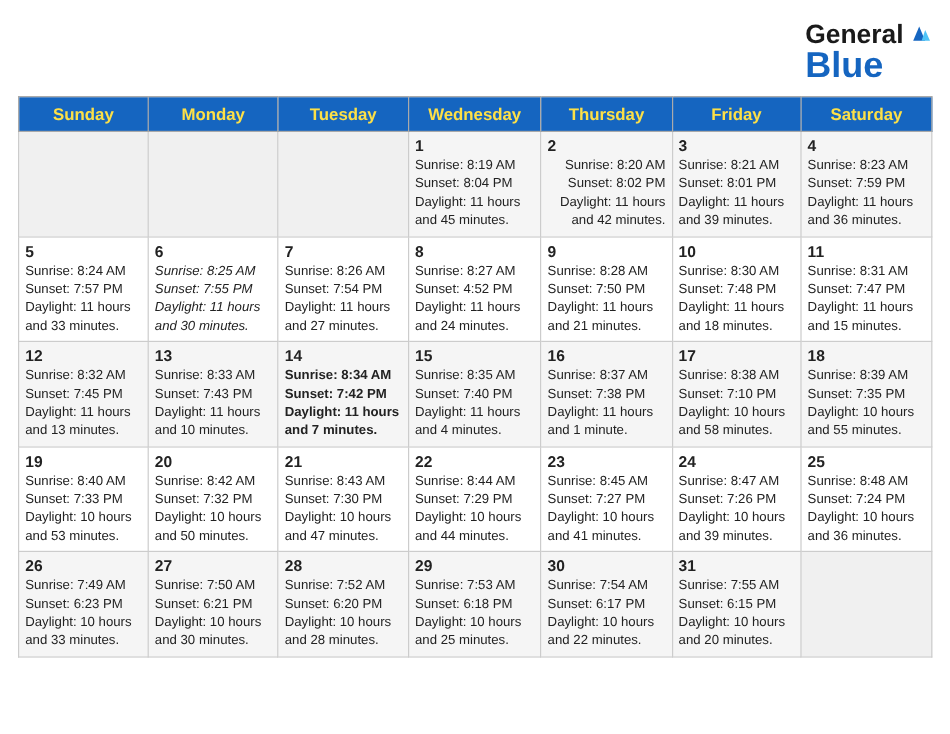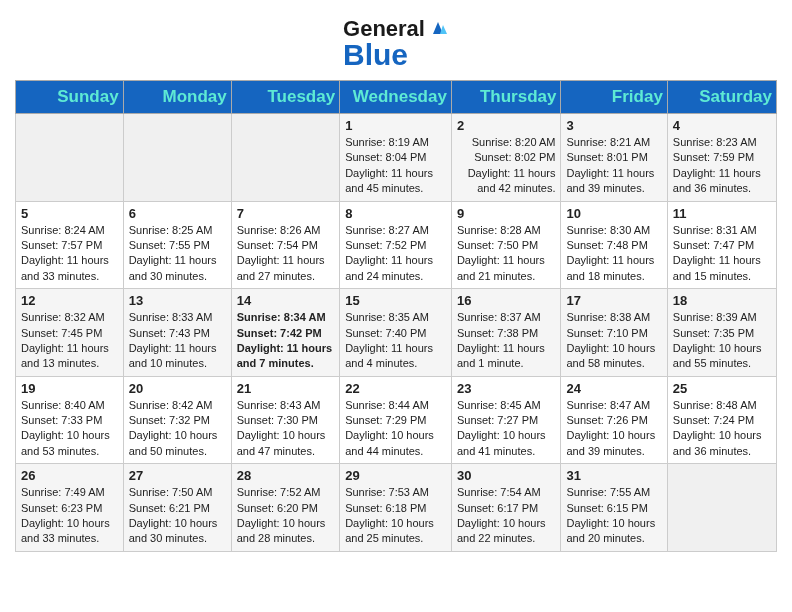--- a/index.html
+++ b/index.html
@@ -5,21 +5,21 @@
     * { box-sizing: border-box; margin: 0; padding: 0; }
     body {
       font-family: Arial, sans-serif;
       background: #fff;
       width: 792px;
       min-height: 612px;
       padding: 10px 15px;
     }
     .header {
       display: flex;
-      justify-content: center;
+      justify-content: flex-end;
       align-items: flex-start;
       margin-bottom: 8px;
     }
     .logo {
       display: flex;
       flex-direction: column;
       align-items: flex-start;
       padding-top: 6px;
     }
     .logo-row {
@@ -39,24 +39,24 @@
       font-weight: normal;
       color: #444;
     }
     .calendar {
       width: 100%;
       border-collapse: collapse;
       font-size: 11px;
     }
     .calendar thead th {
       background: #1565c0;
-      color: #5eead4;
+      color: #fde047;
       padding: 6px 4px;
-      text-align: right;
-      font-size: 17px;
+      text-align: center;
+      font-size: 14px;
       font-weight: bold;
       border: 1px solid #aaa;
     }
     .calendar tbody td {
       vertical-align: top;
       border: 1px solid #ccc;
       padding: 4px 5px;
       width: 113px;
       min-height: 90px;
       color: #222;
@@ -144,34 +144,34 @@
       </tr>
       <tr>
         <td>
           <span class="day-num">5</span>
           <div class="day-info" style="white-space: pre-line;">Sunrise: 8:24 AM
 Sunset: 7:57 PM
 Daylight: 11 hours and 33 minutes.</div>
         </td>
         <td>
           <span class="day-num">6</span>
-          <div class="day-info" style="white-space: pre-line;">Sunrise: 8:25 AM
+          <div class="day-info" style="white-space: pre-line; font-style: italic;">Sunrise: 8:25 AM
 Sunset: 7:55 PM
 Daylight: 11 hours and 30 minutes.</div>
         </td>
         <td>
           <span class="day-num">7</span>
           <div class="day-info" style="white-space: pre-line;">Sunrise: 8:26 AM
 Sunset: 7:54 PM
 Daylight: 11 hours and 27 minutes.</div>
         </td>
         <td>
           <span class="day-num">8</span>
           <div class="day-info" style="white-space: pre-line;">Sunrise: 8:27 AM
-Sunset: 7:52 PM
+Sunset: 4:52 PM
 Daylight: 11 hours and 24 minutes.</div>
         </td>
         <td>
           <span class="day-num">9</span>
           <div class="day-info" style="white-space: pre-line;">Sunrise: 8:28 AM
 Sunset: 7:50 PM
 Daylight: 11 hours and 21 minutes.</div>
         </td>
         <td>
           <span class="day-num">10</span>

